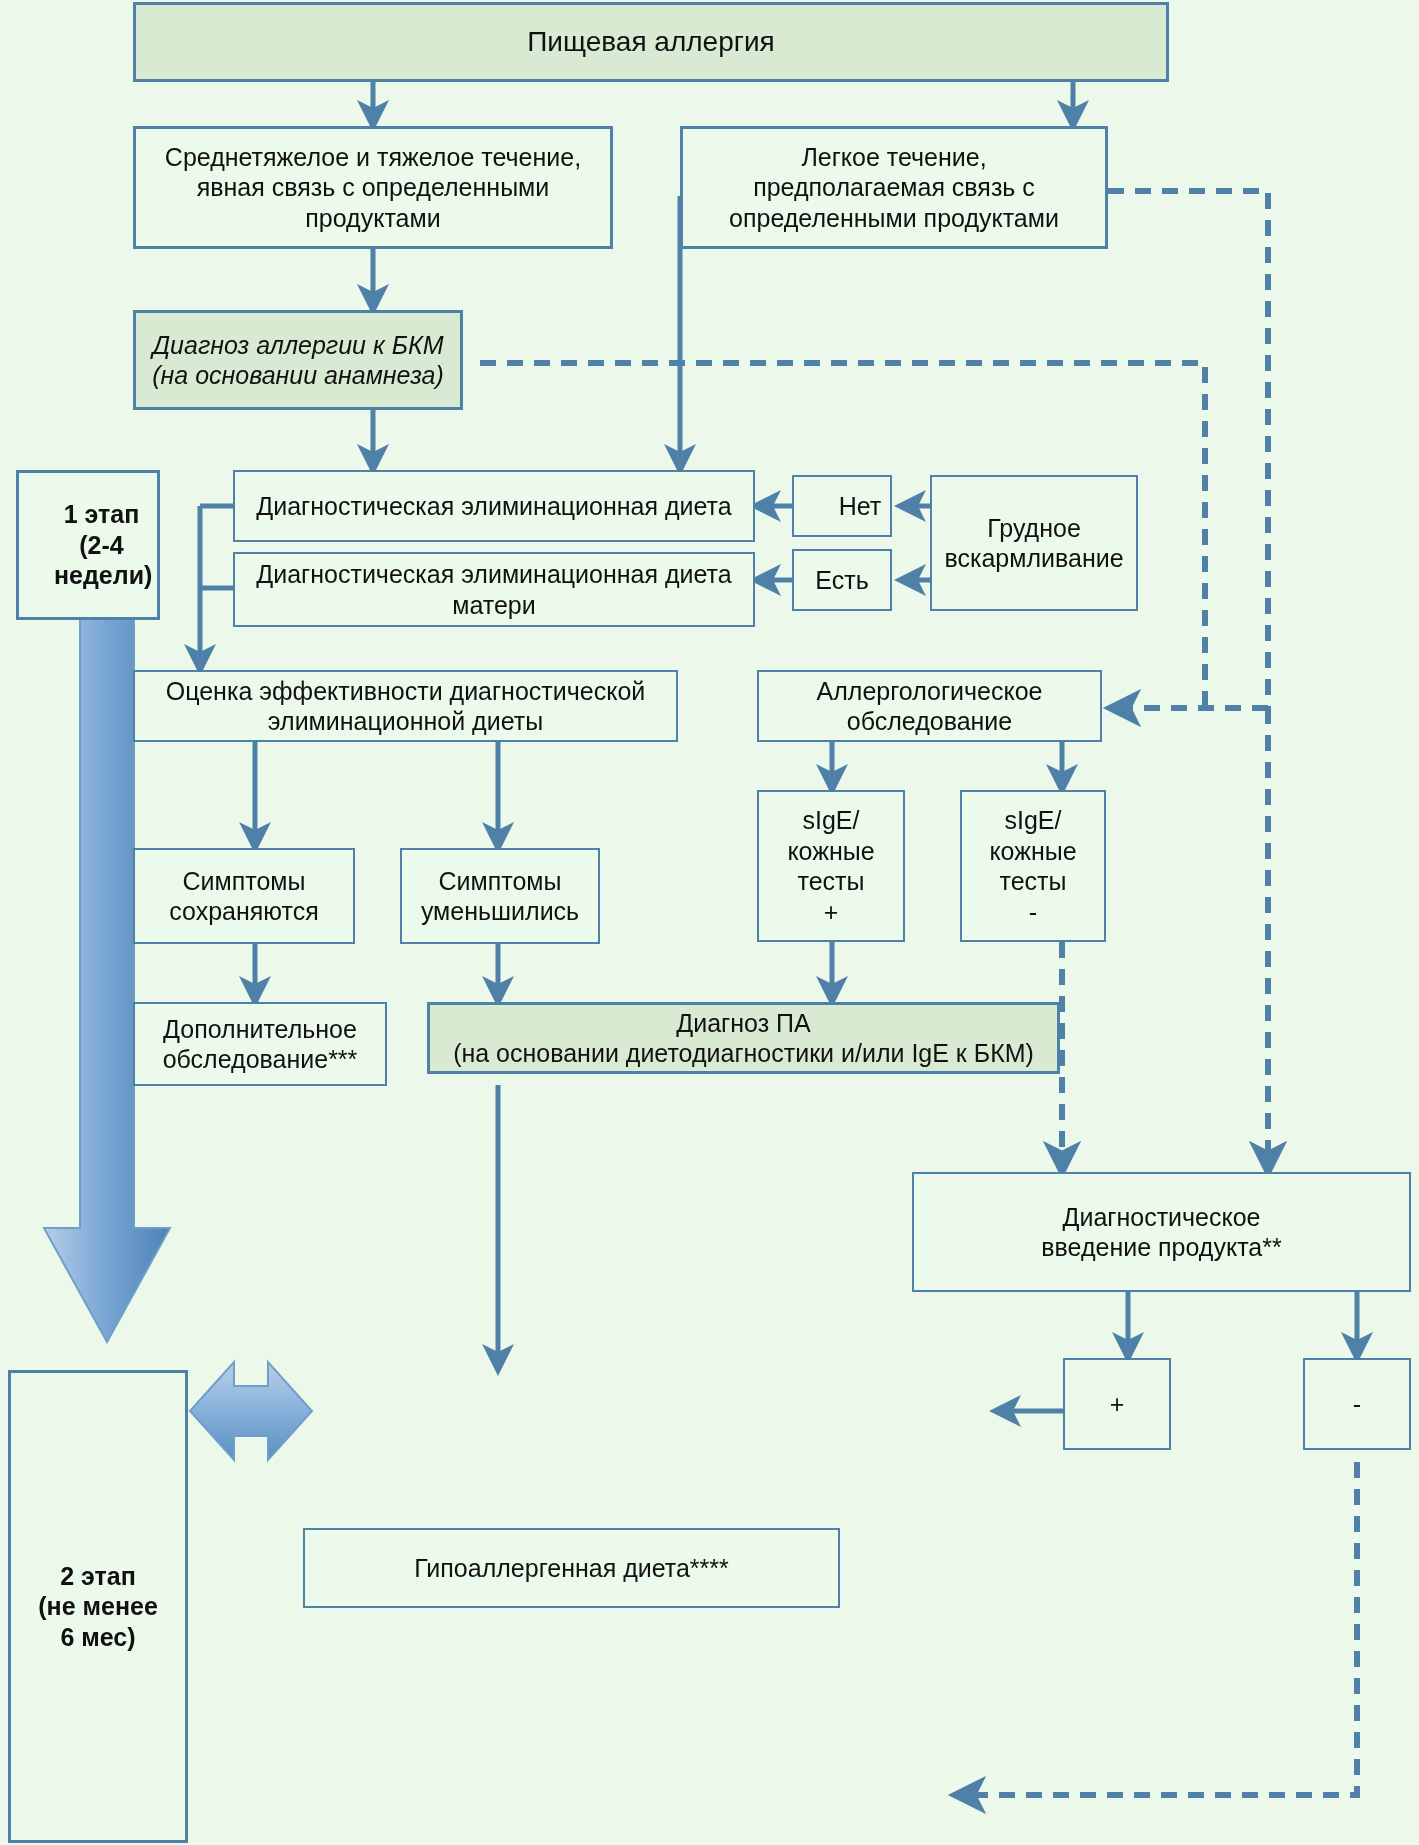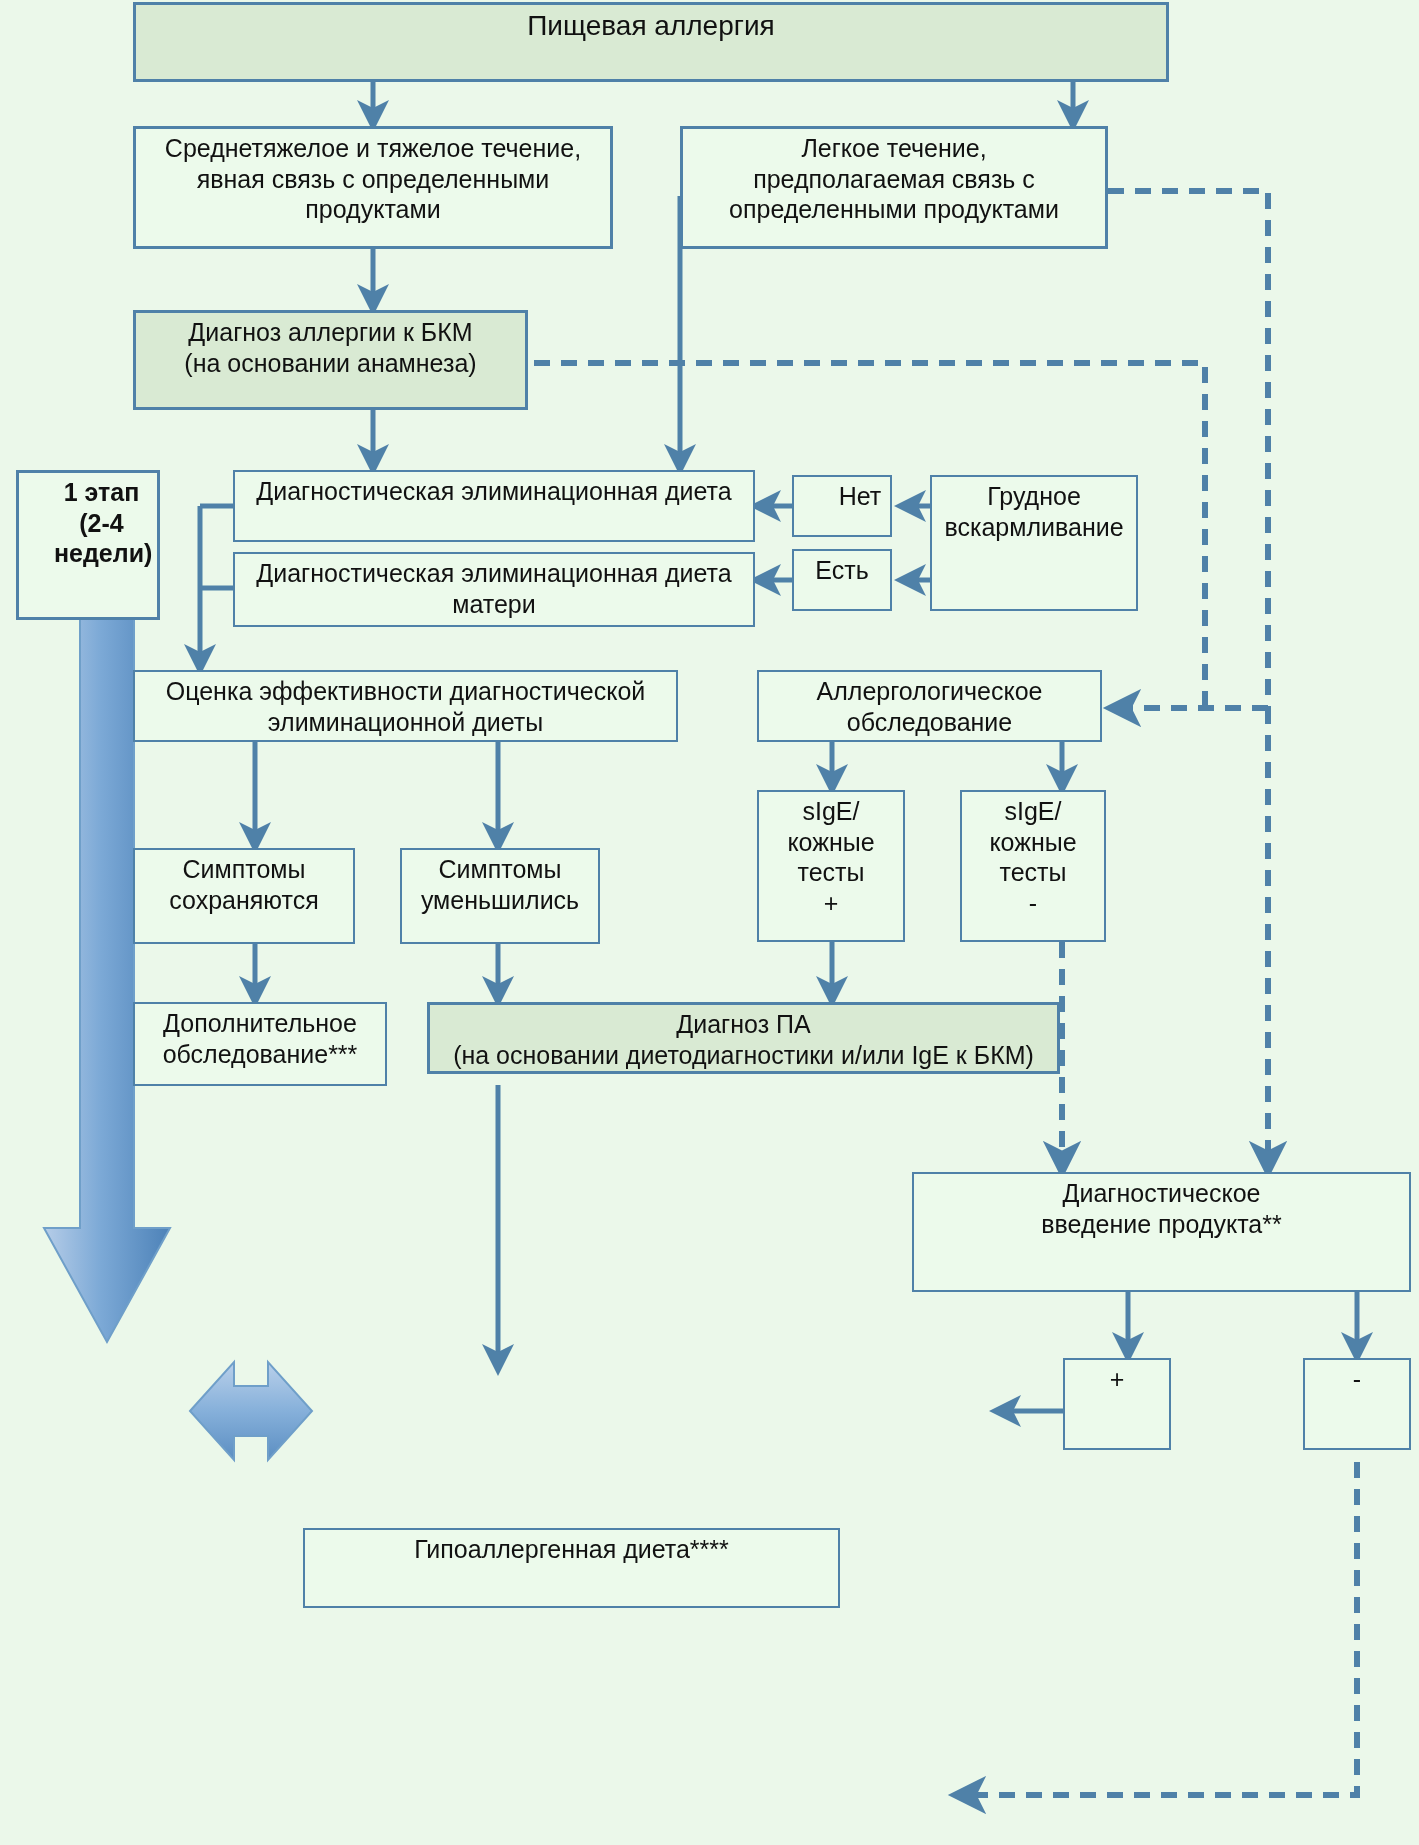--- a/index.html
+++ b/index.html
@@ -21,21 +21,21 @@
     width: 1419px;
     height: 1845px;
     pointer-events: none;
   }
   .node {
     position: absolute;
     box-sizing: border-box;
     border: 3px solid #4f81a8;
     background: #ecfaeb;
     display: flex;
-    align-items: flex-start;
+    align-items: center;
     justify-content: center;
     text-align: center;
     color: #111;
     font-size: 25px;
     line-height: 1.22;
     padding: 4px 8px;
     z-index: 3;
   }
   .node.green   { background: #d9ead3; }
   .node.khaki   { background: #c8ce9e; }
@@ -126,21 +126,21 @@
 явная связь с определенными
 продуктами</span>
   </div>
 
   <div class="node" style="left:680px; top:126px; width:428px; height:123px;">
     <span class="lbl">Легкое течение,
 предполагаемая связь с
 определенными продуктами</span>
   </div>
 
-  <div class="node green" style="left:133px; top:310px; width:395px; height:100px;">
+  <div class="node green" style="left:133px; top:310px; width:330px; height:100px;font-style:italic;">
     <span class="lbl">Диагноз аллергии к БКМ
 (на основании анамнеза)</span>
   </div>
 
   <div class="node bold" style="left:16px; top:470px; width:144px; height:150px; font-size:25px;padding-left:35px;">
     <span class="lbl">1 этап
 (2-4
 недели)</span>
   </div>
 
@@ -217,20 +217,25 @@
 
   <div class="node thin" style="left:1063px; top:1358px; width:108px; height:92px;">
     <span class="lbl">+</span>
   </div>
 
   <div class="node thin" style="left:1303px; top:1358px; width:108px; height:92px;">
     <span class="lbl">-</span>
   </div>
 
 
+  <div class="node bold" style="left:8px; top:1370px; width:180px; height:473px; font-size:25px;">
+    <span class="lbl">2 этап
+(не менее
+6 мес)</span>
+  </div>
 
   <div class="node thin" style="left:303px; top:1528px; width:537px; height:80px;">
     <span class="lbl">Гипоаллергенная диета****</span>
   </div>
 
   <svg class="bigarrow" style="left:42px; top:618px; width:130px; height:760px;" viewBox="0 0 130 760">
     <defs>
       <linearGradient id="g1" x1="0" y1="0" x2="1" y2="0">
         <stop offset="0%" stop-color="#b6cde8"></stop>
         <stop offset="45%" stop-color="#7ca9d6"></stop>

